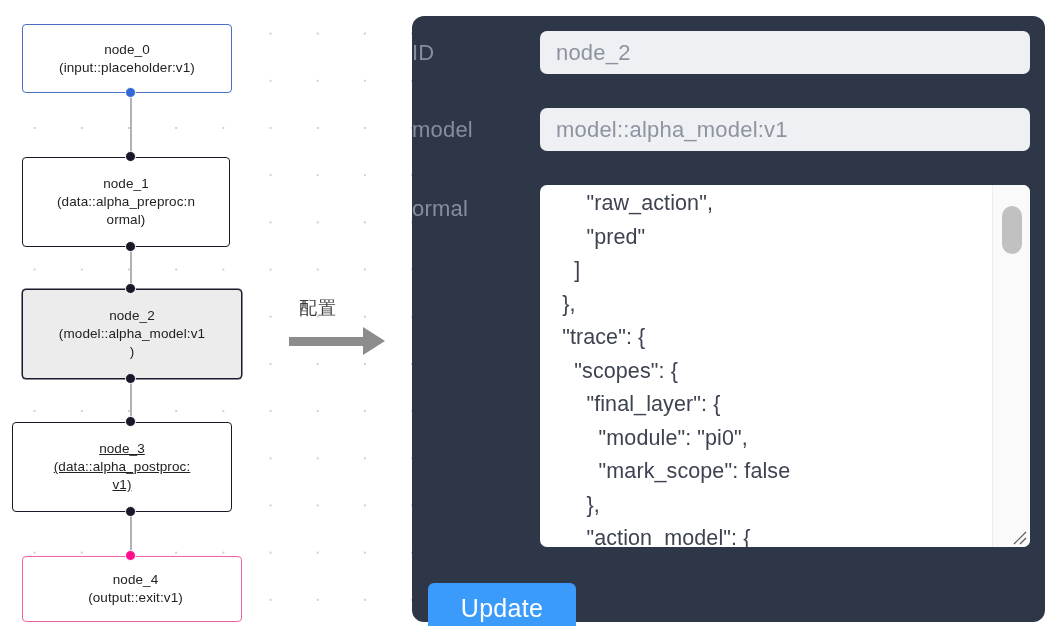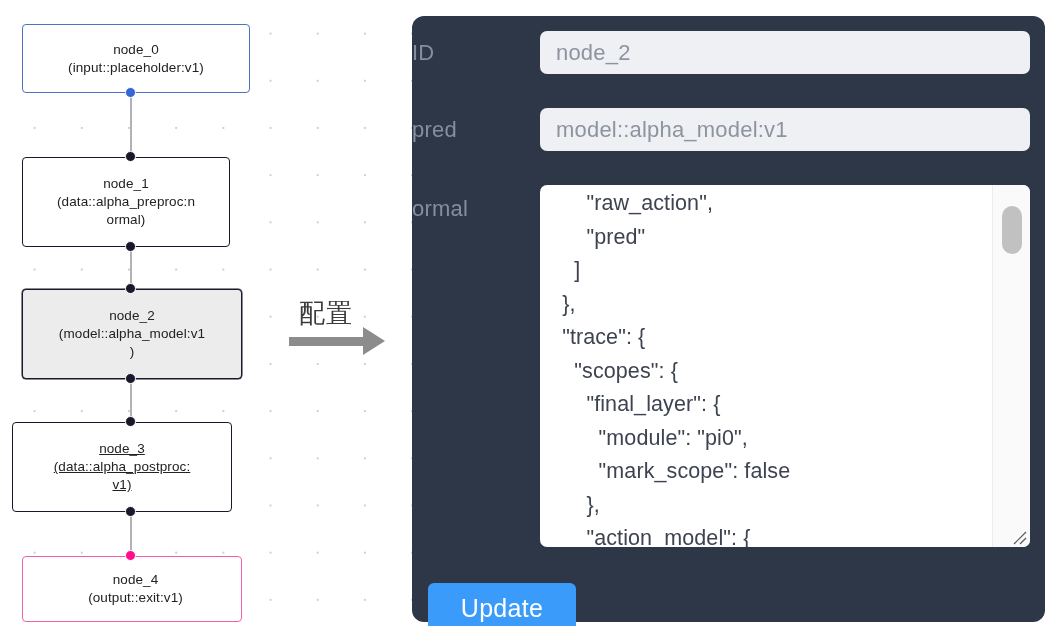--- a/index.html
+++ b/index.html
@@ -93,21 +93,21 @@
     position: absolute;
     left: 287px;
     top: 296px;
     width: 110px;
     height: 66px;
   }
   #flow-arrow-caption {
     position: absolute;
     left: 12px;
     top: 0px;
-    font-size: 26px;
+    font-size: 18px;
     color: #3c3c3c;
     letter-spacing: 1px;
     font-family: Liberation Sans, sans-serif;
   }
   #flow-arrow-shaft {
     position: absolute;
     left: 2px;
     top: 41px;
     width: 76px;
     height: 9px;
@@ -256,21 +256,21 @@
 
 <div id="app">
 
   <div id="graph-canvas">
 
     <div class="edge" style="left:130px; top:88px; height:74px;"></div>
     <div class="edge" style="left:130px; top:242px; height:50px;"></div>
     <div class="edge" style="left:130px; top:374px; height:48px;"></div>
     <div class="edge" style="left:130px; top:508px; height:44px;"></div>
 
-    <div class="node is-input" style="left:22px; top:24px; width:228px; height:69px;">
+    <div class="node is-input" style="left:22px; top:24px; width:210px; height:69px;">
       <span class="node-label">node_0
 (input::placeholder:v1)</span>
     </div>
     <div class="handle blue" style="left:125px; top:87px;"></div>
 
     <div class="node" style="left:22px; top:157px; width:208px; height:90px;">
       <span class="node-label">node_1
 (data::alpha_preproc:n
 ormal)</span>
     </div>
@@ -305,21 +305,21 @@
     <div id="flow-arrow-caption">配置</div>
     <div id="flow-arrow-shaft"></div>
     <div id="flow-arrow-head"></div>
   </div>
 
   <div id="config-panel"></div>
 
   <div id="id-label" class="field-label">ID</div>
   <input id="id-input" class="text-input" type="text" value="node_2" style="">
 
-  <div id="type-label" class="field-label">pred</div>
+  <div id="type-label" class="field-label">model</div>
   <input id="type-input" class="text-input" type="text" value="model::alpha_model:v1" style="">
 
   <div id="config-label" class="field-label">ormal</div>
 
   <div id="config-textarea-wrap">
     <textarea id="config-textarea" spellcheck="false" style="">      "raw_action",
       "pred"
     ]
   },
   "trace": {

